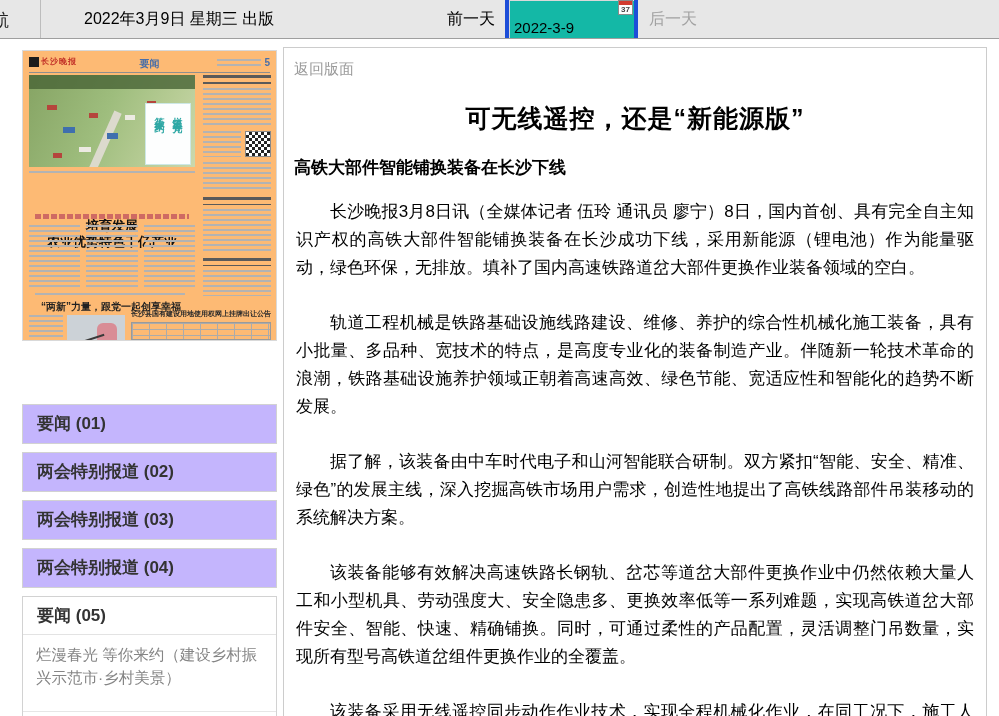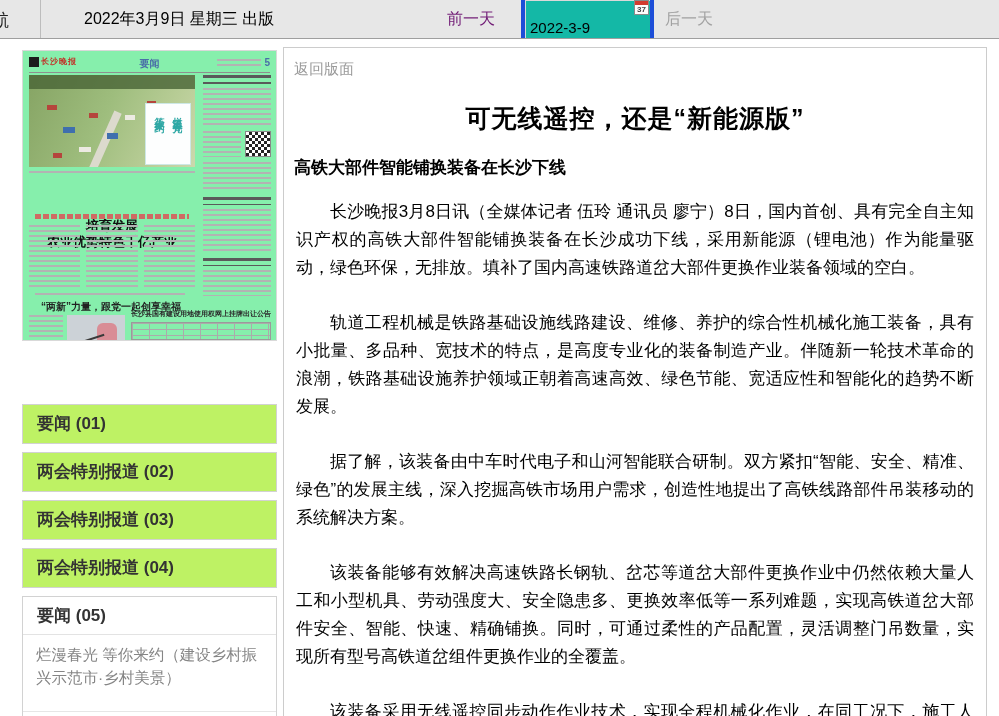--- a/index.html
+++ b/index.html
@@ -10,40 +10,40 @@
   }
   
   .topbar{
     position:absolute;left:0;top:0;width:999px;height:38px;
     background:#e7e7e7;border-bottom:1px solid #9f9f9f;overflow:hidden;
   }
   .nav-cut{position:absolute;left:-8px;top:9px;font-size:17px;color:#222;}
   .tb-divider{position:absolute;left:40px;top:0;width:1px;height:38px;background:#bdbdbd;}
   .pub-date{position:absolute;left:64px;top:9px;font-size:16px;color:#000;margin-left:20px;}
   .date-nav{position:absolute;left:447px;top:0;height:38px;display:flex;align-items:center;}
-  .prev-day{font-size:16px;color:#701a75;cursor:pointer;text-decoration:none;margin-right:26px;font-family:Liberation Mono, monospace;}
+  .prev-day{font-size:16px;color:#000000;cursor:pointer;text-decoration:none;margin-right:10px;font-family:Liberation Mono, monospace;}
   .date-wrap{position:relative;display:inline-block;}
   .date-input{
     width:96px;height:20px;border:4px solid #1d4ed8;background:#14b8a6;
     box-shadow:inset 1px 1px 0 #d9d9d9;font-size:15px;color:#000;
     padding:18px 24px 1px 5px;font-family:"Liberation Sans",sans-serif;
   }
   .cal-icon{
     position:absolute;right:5px;top:4px;width:15px;height:15px;
     background:#fdfdfd;border:1px solid #8a8a8a;cursor:pointer;box-sizing:border-box;
   }
   .cal-top{position:absolute;left:0;top:0;width:100%;height:4px;background:#d23b2f;}
   .cal-num{position:absolute;left:0;bottom:0;width:100%;text-align:center;
     font-size:8px;line-height:9px;color:#444;font-weight:bold;}
   .next-day{font-size:16px;color:#a2a2a2;margin-left:11px;}
 
   
   .thumb{
     position:absolute;left:22px;top:50px;width:255px;height:291px;
-    background:#86efac;border:1px solid #d9d9d9;box-sizing:border-box;
+    background:#fdba74;border:1px solid #d9d9d9;box-sizing:border-box;
     overflow:hidden;cursor:pointer;
   }
   .th-head{position:absolute;left:6px;top:3px;width:241px;height:18px;border-bottom:1px solid #8f8f8f;}
   .th-logo{position:absolute;left:0;top:2px;display:flex;align-items:center;}
   .th-logo-sq{width:10px;height:10px;background:#1c1c1c;display:inline-block;margin-right:2px;}
   .th-logo-txt{font-size:8px;color:#c23128;font-weight:bold;letter-spacing:1px;}
   .th-sec{position:absolute;left:50%;top:3px;transform:translateX(-50%);
     font-size:10px;font-weight:bold;color:#4a6fa8;}
   .th-meta{position:absolute;right:0;top:3px;display:flex;align-items:center;}
   .th-meta-ft{width:44px;height:8px;margin-right:3px;}
@@ -101,21 +101,21 @@
   .th-notice-title{font-size:7px;font-weight:bold;color:#2b2b2b;white-space:nowrap;overflow:hidden;}
   .th-grid{margin-top:3px;width:100%;height:18px;border:1px solid #9a9a9a;box-sizing:border-box;
     background-image:repeating-linear-gradient(90deg,#ababab 0,#ababab 1px,transparent 1px,transparent 17px),
                      repeating-linear-gradient(180deg,#ababab 0,#ababab 1px,transparent 1px,transparent 6px);}
   .th-notice-cols{margin-top:4px;display:flex;gap:5px;height:54px;}
   .th-notice-cols div{flex:1;}
 
   
   .sec-box{
     position:absolute;left:22px;width:255px;height:40px;box-sizing:border-box;
-    border:1px solid #d2d2d2;background:#bef264;cursor:pointer;
+    border:1px solid #d2d2d2;background:#c4b5fd;cursor:pointer;
     font-size:17px;font-weight:bold;color:#333;line-height:38px;padding-left:14px;
     white-space:nowrap;overflow:hidden;
   }
   .sec-exp{
     position:absolute;left:22px;top:596px;width:255px;height:170px;box-sizing:border-box;
     border:1px solid #d2d2d2;background:#fff;overflow:hidden;
   }
   .sec-exp-head{
     font-size:17px;font-weight:bold;color:#333;line-height:37px;padding-left:14px;
     border-bottom:1px solid #e3e3e3;cursor:pointer;

